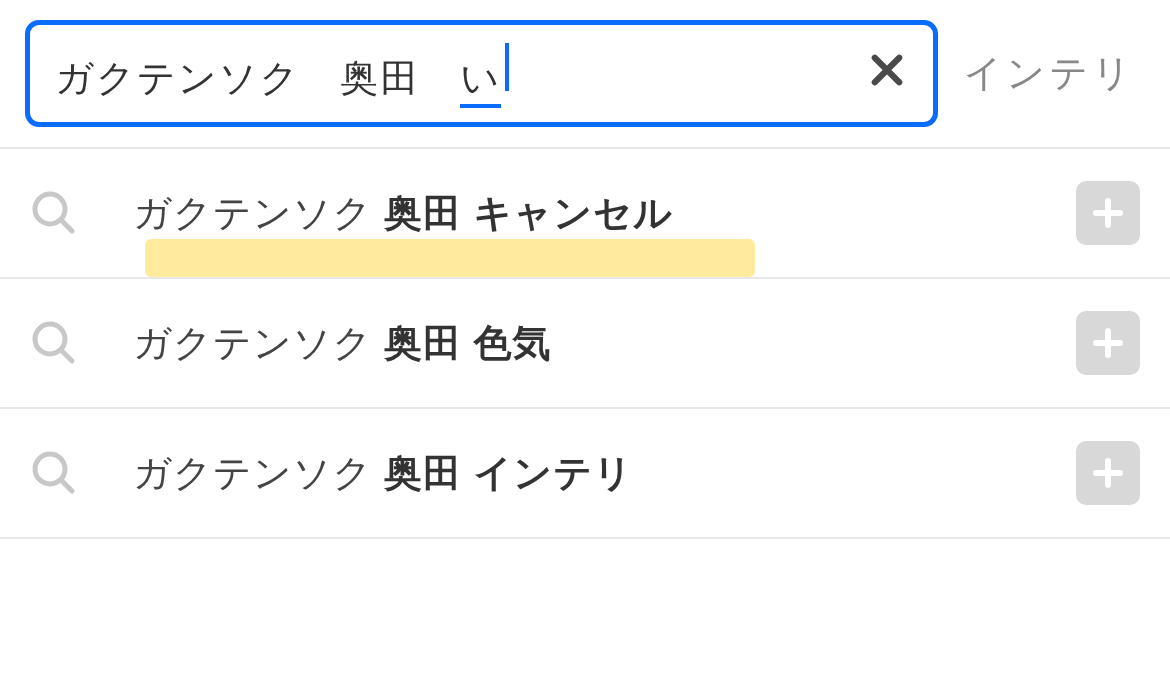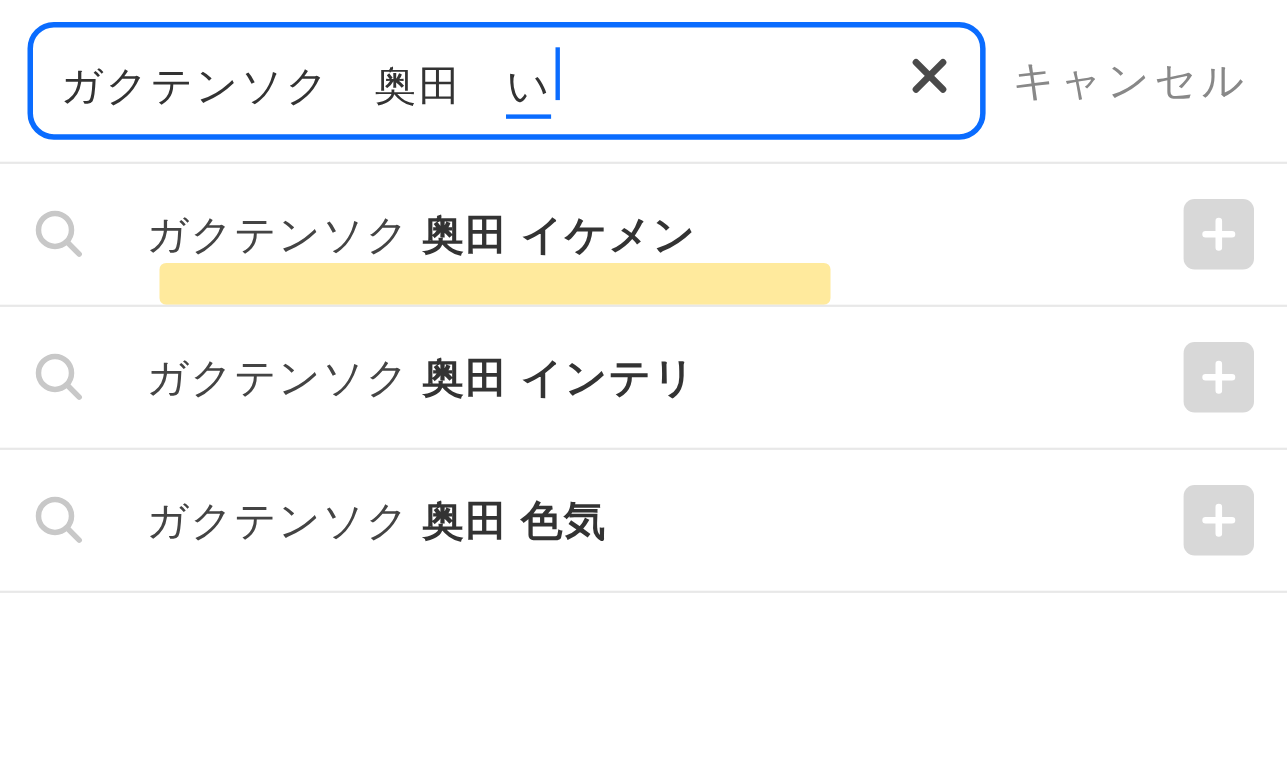--- a/index.html
+++ b/index.html
@@ -16,21 +16,21 @@
     }
     .header {
       display: flex;
       align-items: center;
       padding: 20px 25px 20px 25px;
       gap: 25px;
     }
     .search-box {
       flex: 1;
       border: 5px solid #0a6cff;
-      border-radius: 24px;
+      border-radius: 14px;
       display: flex;
       align-items: center;
       padding: 18px 25px;
       position: relative;
     }
     .search-text {
       flex: 1;
       font-size: 38px;
       color: #333;
       letter-spacing: 2px;
@@ -138,33 +138,48 @@
         <span class="ime-underline"></span>
       </span>
       <span class="cursor"></span>
     </div>
     <div class="clear-btn">
       <svg viewBox="0 0 24 24" width="42" height="42">
         <path d="M5 5 L19 19 M19 5 L5 19" stroke="#4a4a4a" stroke-width="3.5" stroke-linecap="round" fill="none"></path>
       </svg>
     </div>
   </div>
-  <div class="cancel-btn">キャンセル</div>
+  <div class="cancel-btn">インテリ</div>
 </div>
 
 <div class="suggestions">
 
   <div class="suggestion-item">
     <div class="highlight highlight-1"></div>
     <svg class="search-icon" viewBox="0 0 24 24">
       <circle cx="10" cy="10" r="7.5" stroke="#c8c8c8" stroke-width="2.5" fill="none"></circle>
       <line x1="15.5" y1="15.5" x2="21" y2="21" stroke="#c8c8c8" stroke-width="2.5" stroke-linecap="round"></line>
     </svg>
     <div class="suggestion-text">
-      <span>ガクテンソク </span><span class="bold">奥田 イケメン</span>
+      <span>ガクテンソク </span><span class="bold">奥田 キャンセル</span>
+    </div>
+    <div class="add-btn">
+      <svg viewBox="0 0 24 24">
+        <path d="M12 4 L12 20 M4 12 L20 12" stroke="#ffffff" stroke-width="4" stroke-linecap="round"></path>
+      </svg>
+    </div>
+  </div>
+
+  <div class="suggestion-item">
+    <svg class="search-icon" viewBox="0 0 24 24">
+      <circle cx="10" cy="10" r="7.5" stroke="#c8c8c8" stroke-width="2.5" fill="none"></circle>
+      <line x1="15.5" y1="15.5" x2="21" y2="21" stroke="#c8c8c8" stroke-width="2.5" stroke-linecap="round"></line>
+    </svg>
+    <div class="suggestion-text">
+      <span>ガクテンソク </span><span class="bold">奥田 色気</span>
     </div>
     <div class="add-btn">
       <svg viewBox="0 0 24 24">
         <path d="M12 4 L12 20 M4 12 L20 12" stroke="#ffffff" stroke-width="4" stroke-linecap="round"></path>
       </svg>
     </div>
   </div>
 
   <div class="suggestion-item">
     <svg class="search-icon" viewBox="0 0 24 24">
@@ -174,29 +189,14 @@
     <div class="suggestion-text">
       <span>ガクテンソク </span><span class="bold">奥田 インテリ</span>
     </div>
     <div class="add-btn">
       <svg viewBox="0 0 24 24">
         <path d="M12 4 L12 20 M4 12 L20 12" stroke="#ffffff" stroke-width="4" stroke-linecap="round"></path>
       </svg>
     </div>
   </div>
 
-  <div class="suggestion-item">
-    <svg class="search-icon" viewBox="0 0 24 24">
-      <circle cx="10" cy="10" r="7.5" stroke="#c8c8c8" stroke-width="2.5" fill="none"></circle>
-      <line x1="15.5" y1="15.5" x2="21" y2="21" stroke="#c8c8c8" stroke-width="2.5" stroke-linecap="round"></line>
-    </svg>
-    <div class="suggestion-text">
-      <span>ガクテンソク </span><span class="bold">奥田 色気</span>
-    </div>
-    <div class="add-btn">
-      <svg viewBox="0 0 24 24">
-        <path d="M12 4 L12 20 M4 12 L20 12" stroke="#ffffff" stroke-width="4" stroke-linecap="round"></path>
-      </svg>
-    </div>
-  </div>
-
 
 </div>
 
 </body></html>

